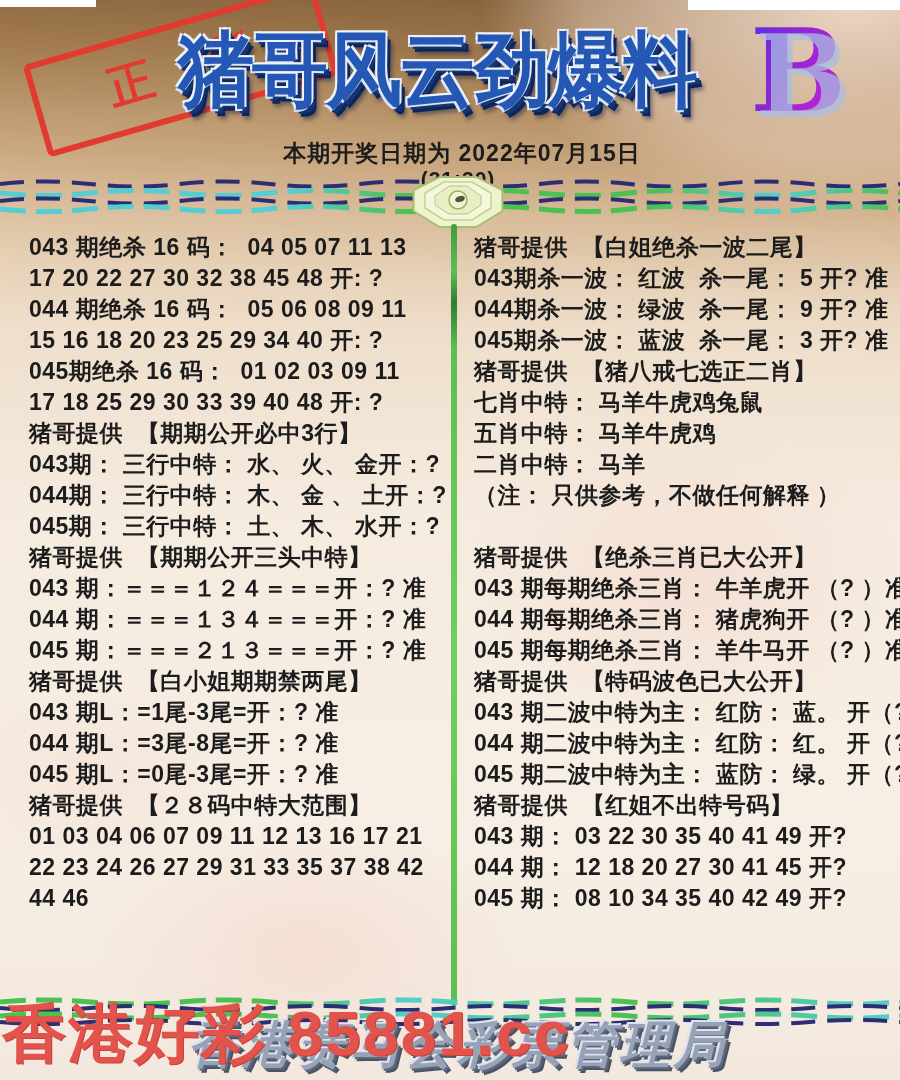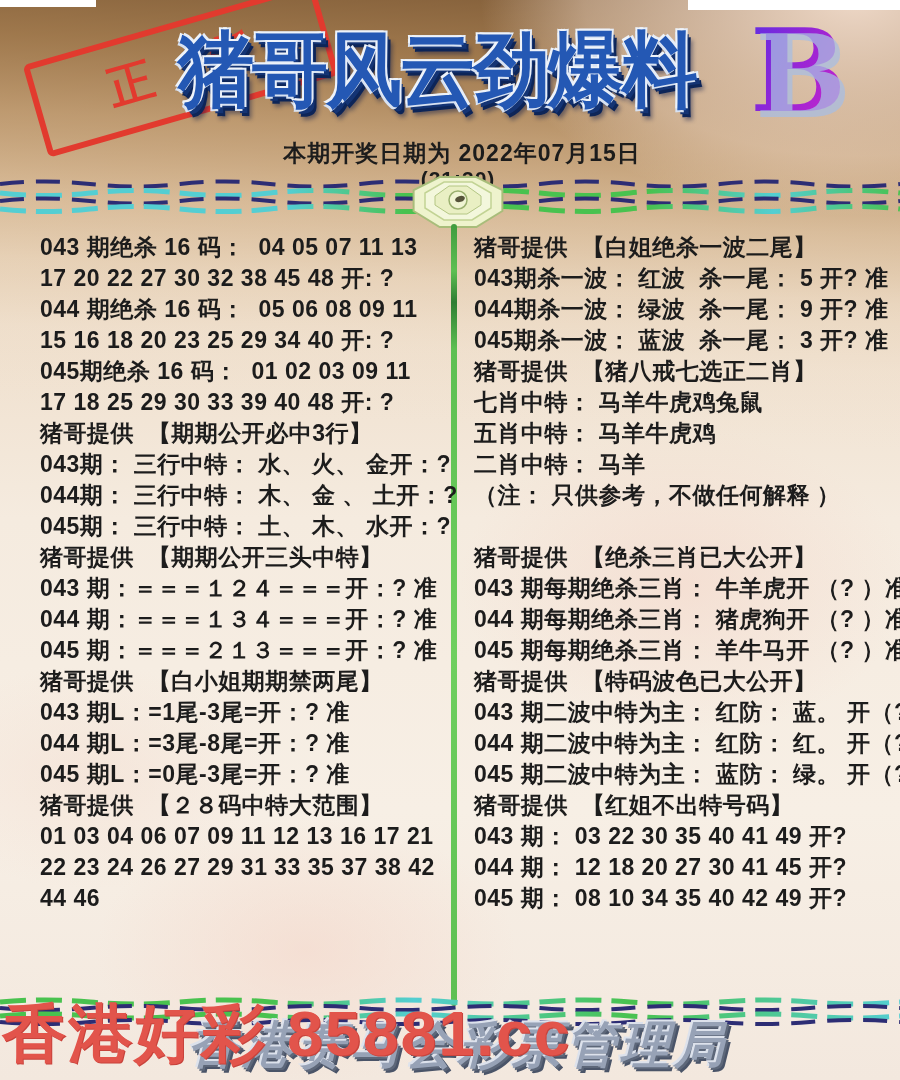--- a/index.html
+++ b/index.html
@@ -73,21 +73,21 @@
   .emblem{position:absolute;left:403px;top:172px;width:110px;height:62px}
   .divider{
     position:absolute;left:451px;top:224px;width:6px;height:782px;
     background:linear-gradient(180deg,#3f9b3f 0%,#5dbf52 6%,#2e7d33 10%,#5dbf52 16%,#6fcf5f 55%,#5dbf52 100%);
     border-radius:3px;
   }
 
   
   .col{position:absolute;top:232px;font-size:23px;font-weight:bold;line-height:31px;
        letter-spacing:0.5px;white-space:pre;color:var(--ink,#1c1c1c)}
-  .col-left{left:40px;width:402px}
+  .col-left{left:29px;width:402px}
   .col-right{left:474px;width:425px}
   .line{height:31px}
 
   
   .watermark{
     position:absolute;left:188px;top:1012px;white-space:nowrap;
     font-size:50px;font-weight:bold;letter-spacing:4px;
     color:var(--watermark-gray,#97a2b6);
     text-shadow:-2px -2px 0 #dde2ec, 2px 2px 0 #5d6779, 4px 4px 0 #4a5468;
     font-style:italic;

